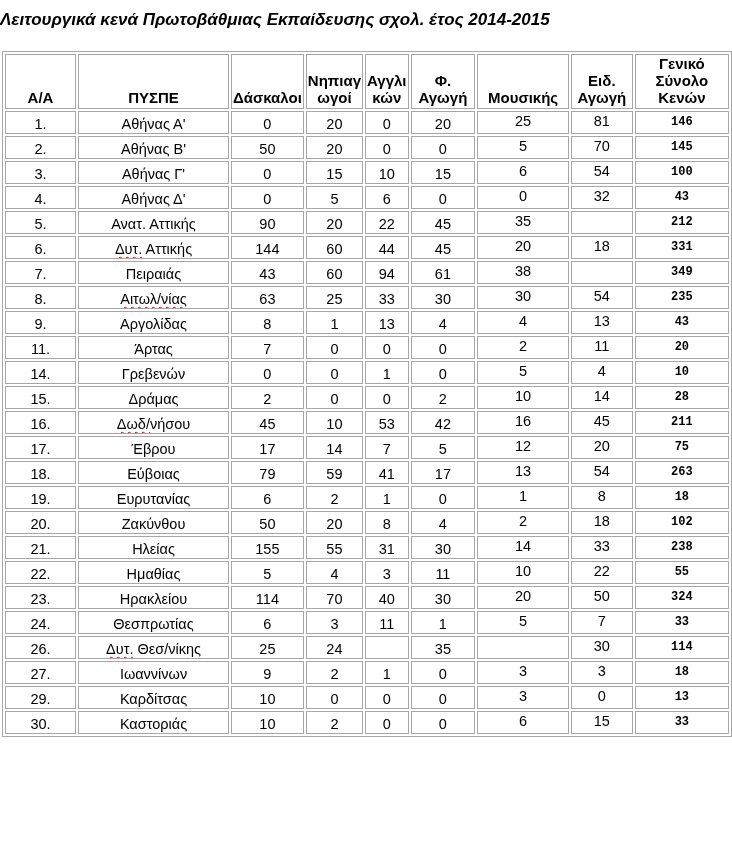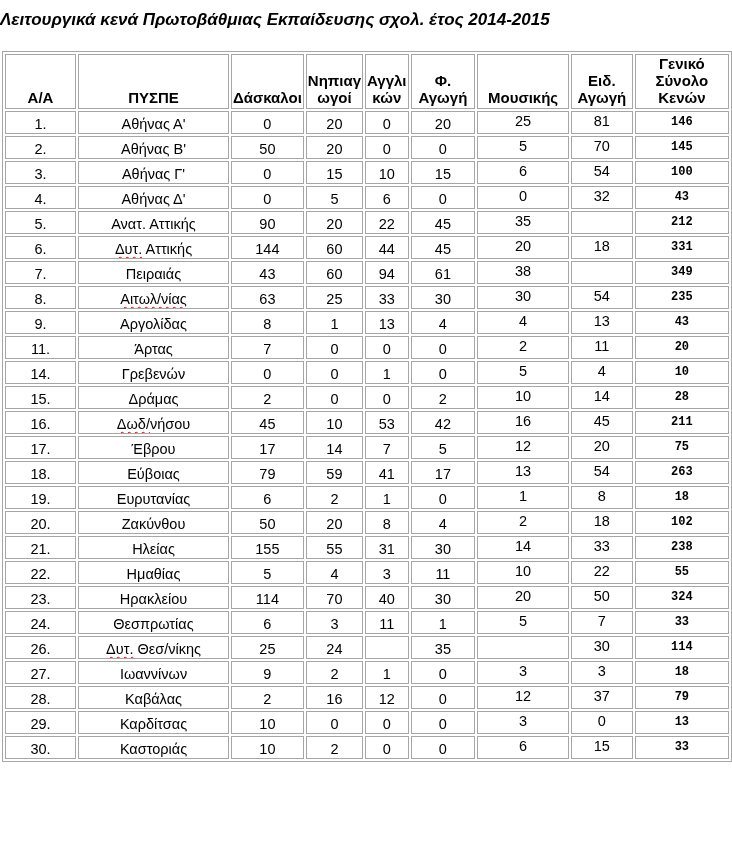--- a/index.html
+++ b/index.html
@@ -349,31 +349,20 @@
           <td><span>Ιωαννίνων</span></td>
           <td>9</td>
           <td>2</td>
           <td>1</td>
           <td>0</td>
           <td class="vtop">3</td>
           <td class="vtop">3</td>
           <td class="total">18</td>
         </tr>
         <tr>
-          <td>28.</td>
-          <td><span>Καβάλας</span></td>
-          <td>2</td>
-          <td>16</td>
-          <td>12</td>
-          <td>0</td>
-          <td class="vtop">12</td>
-          <td class="vtop">37</td>
-          <td class="total">79</td>
-        </tr>
-        <tr>
           <td>29.</td>
           <td><span>Καρδίτσας</span></td>
           <td>10</td>
           <td>0</td>
           <td>0</td>
           <td>0</td>
           <td class="vtop">3</td>
           <td class="vtop">0</td>
           <td class="total">13</td>
         </tr>

